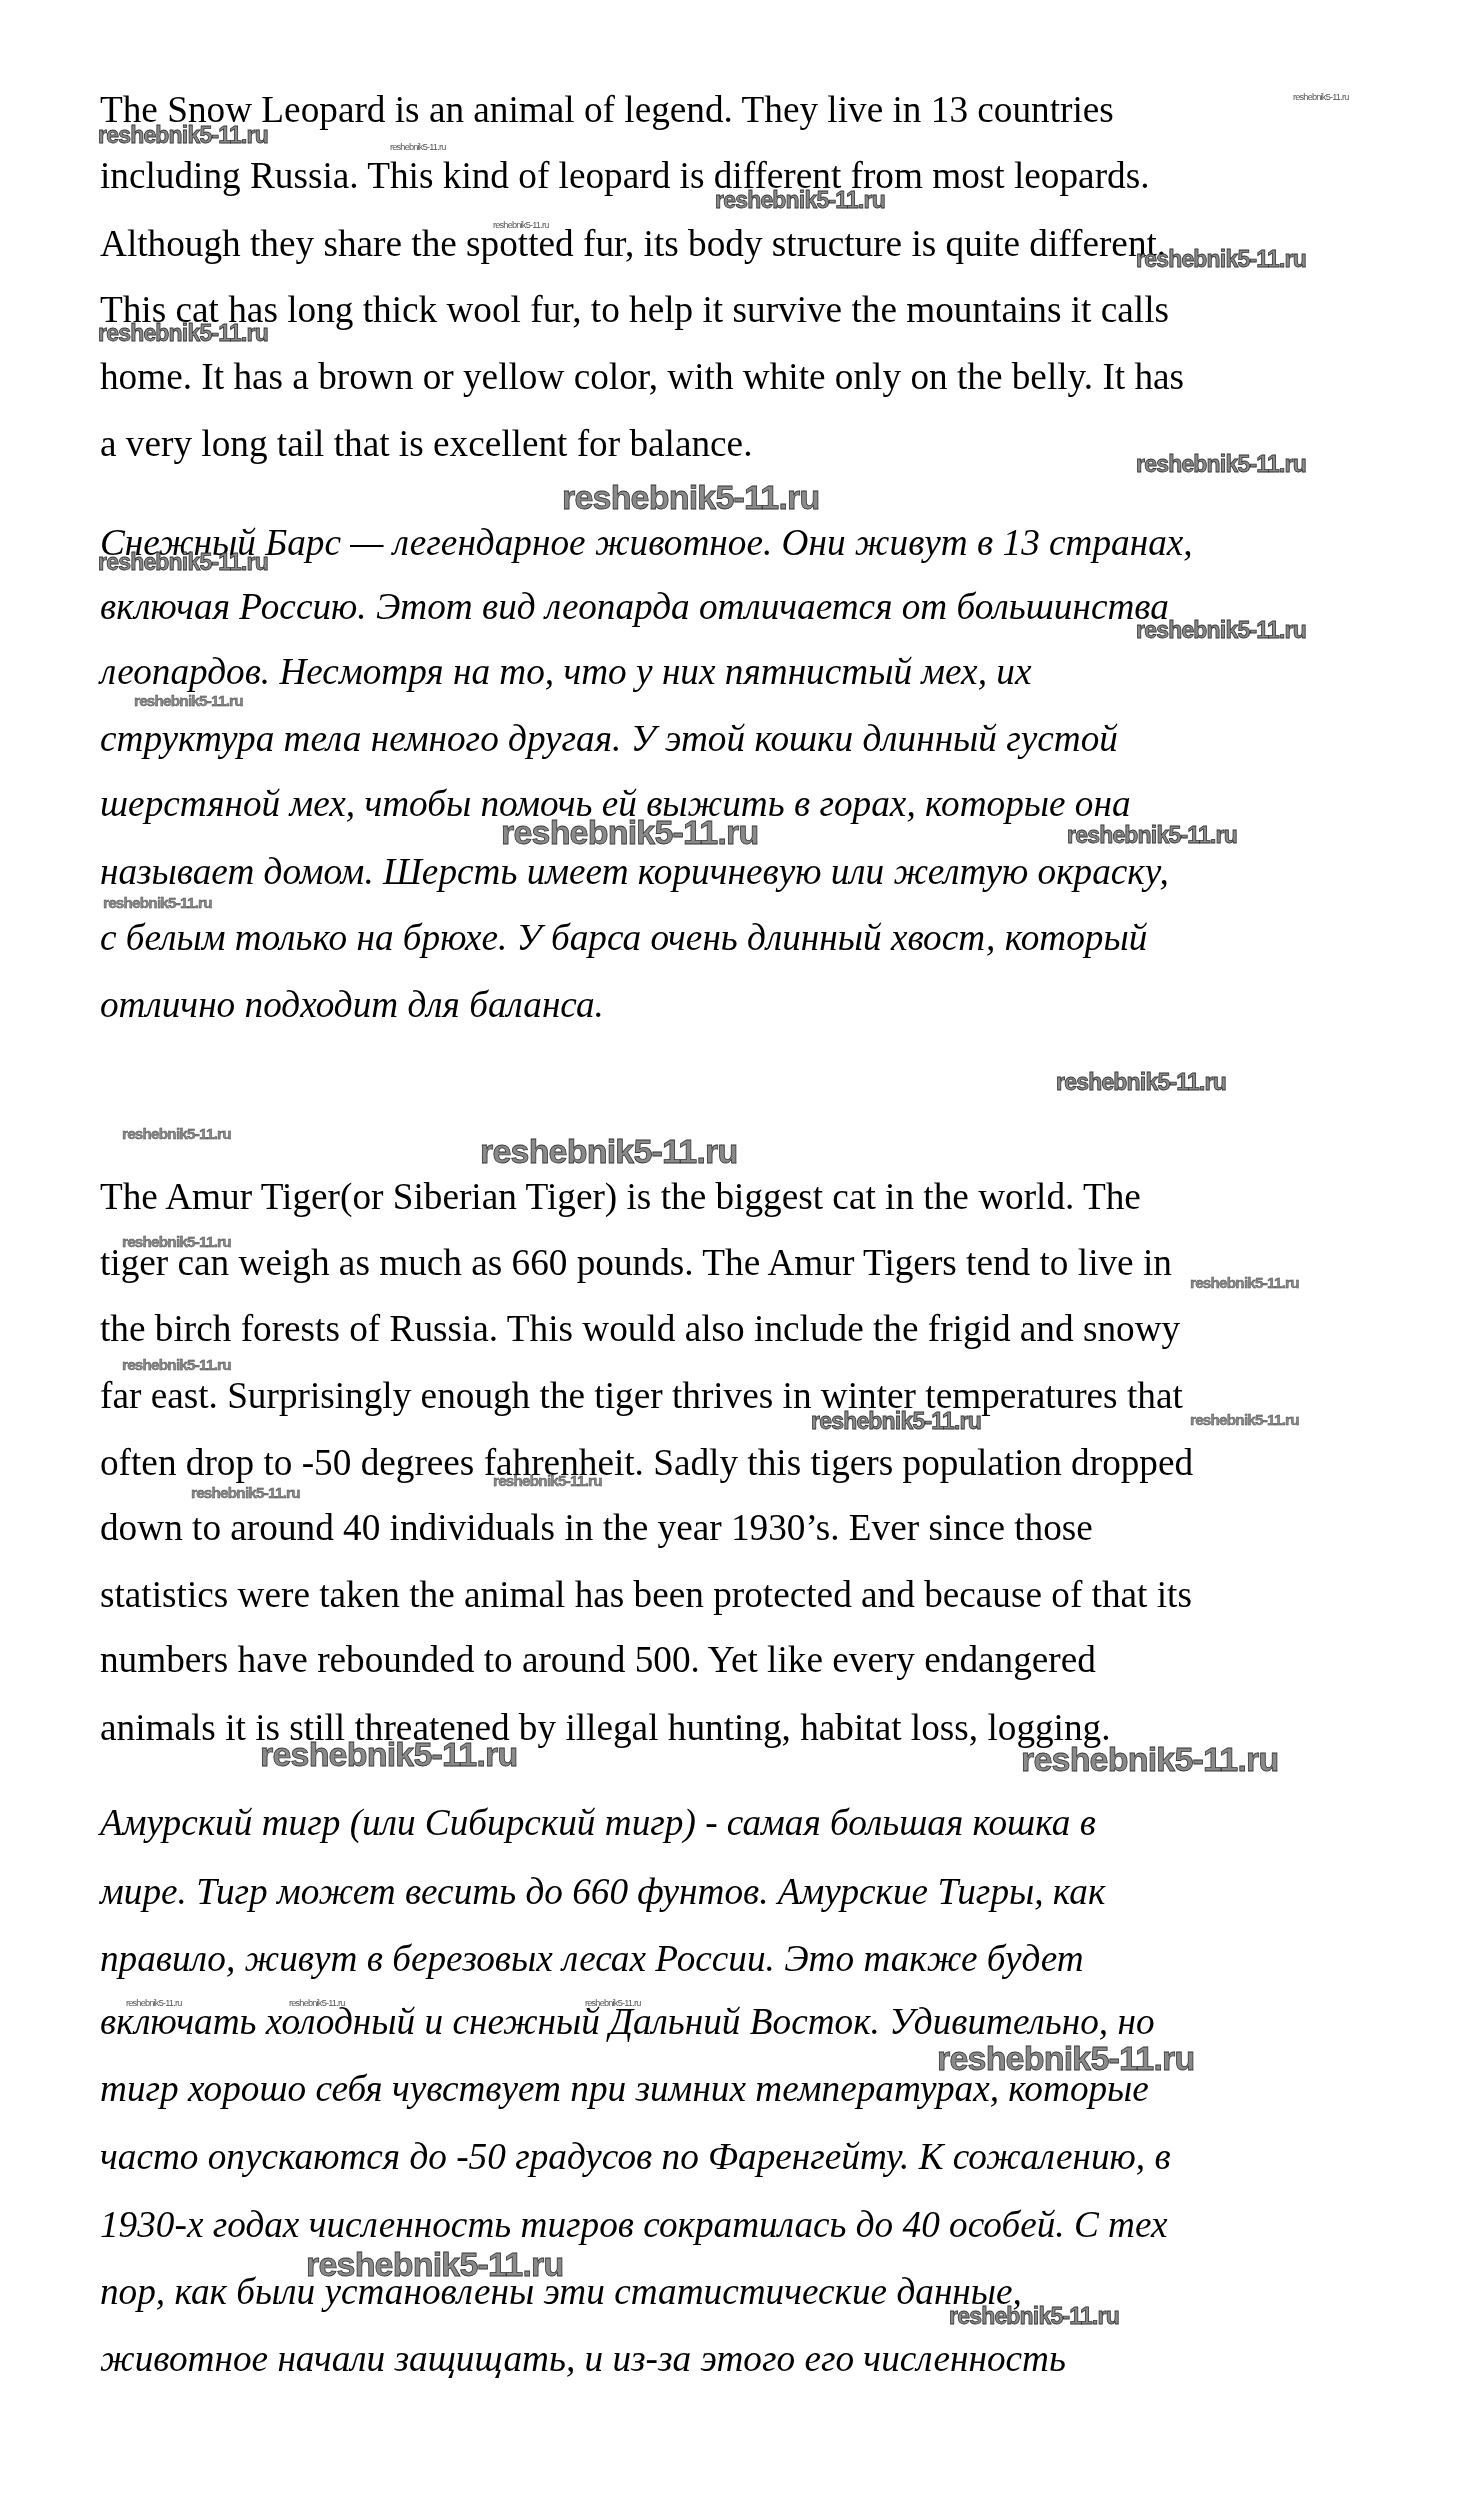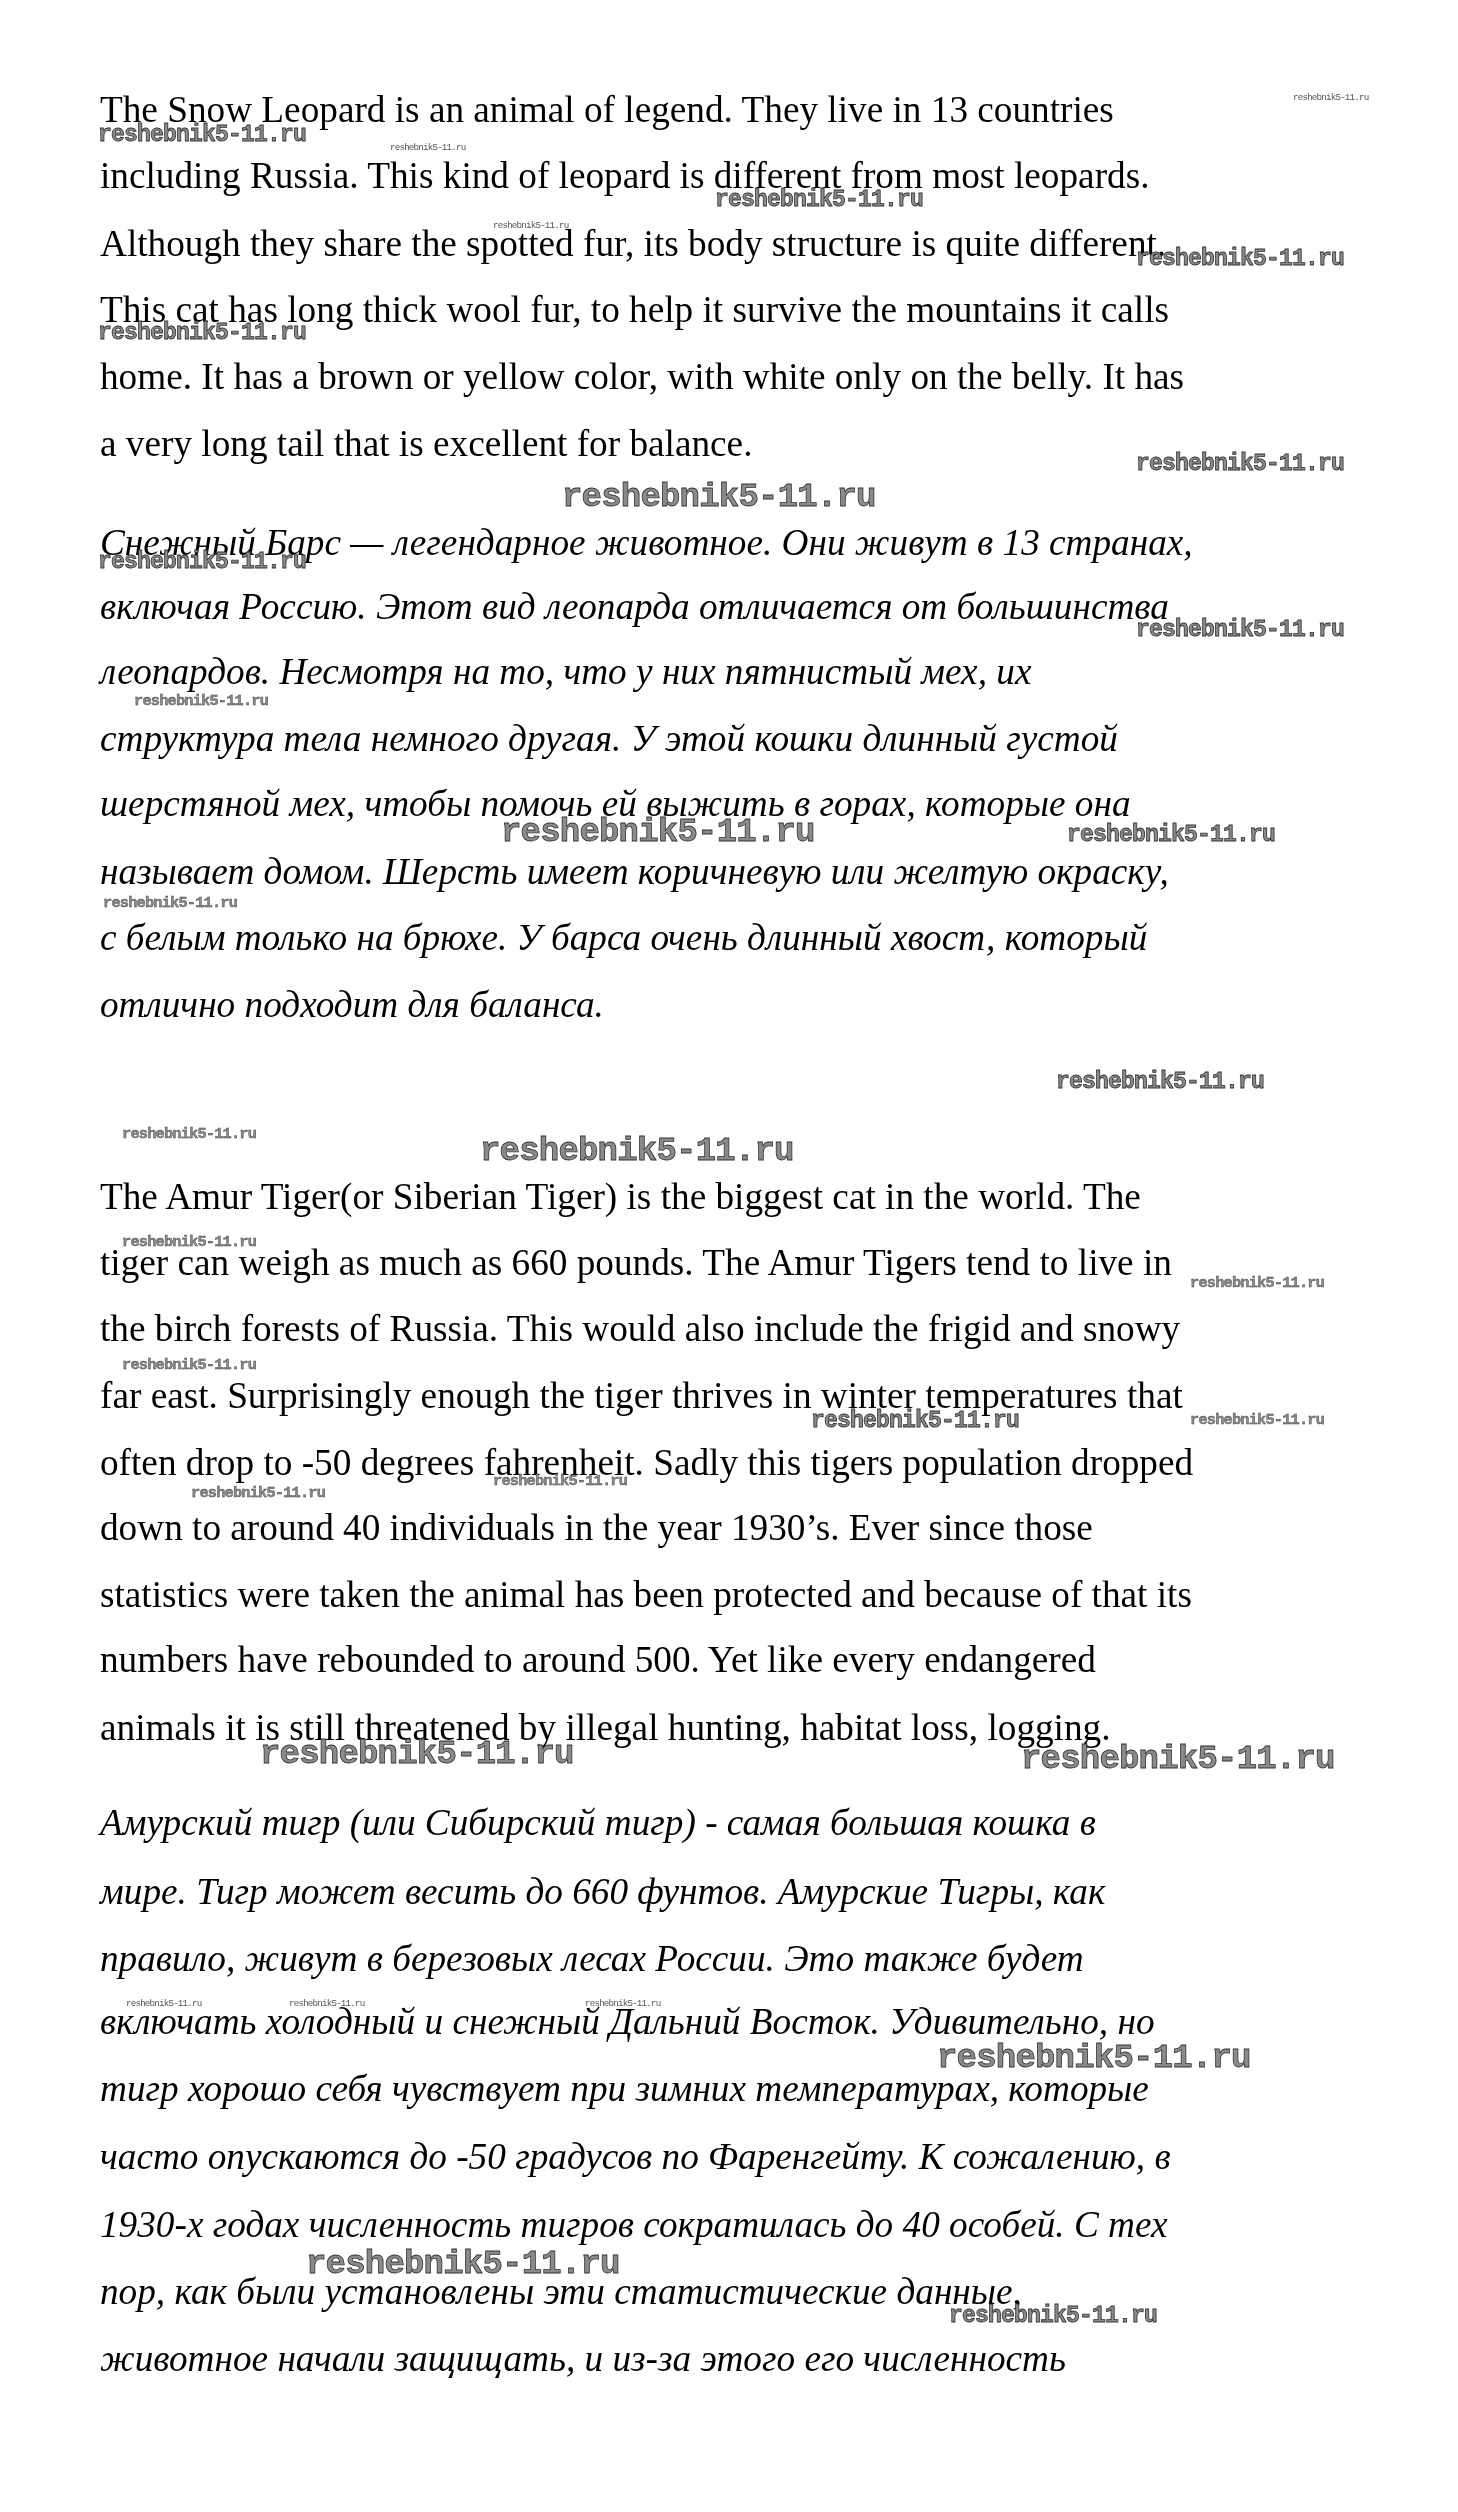--- a/index.html
+++ b/index.html
@@ -2,21 +2,21 @@
 <html style="font-size:12.2px"><head>
 <meta charset="utf-8">
 <style>
   html, body { margin:0; padding:0; background:#ffffff; }
   body { width:1459px; height:2512px; position:relative; overflow:hidden;
          font-family:"Liberation Serif", "DejaVu Serif", serif; color:#000; }
   .line { position:absolute; left:100px; white-space:nowrap; font-size:38px; line-height:46px;
           transform-origin:left top; }
   .en { transform: scaleX(0.98); }
   .ru { font-style:italic; transform: scaleX(0.98); }
-  .wm { position:absolute; white-space:nowrap; font-family:Liberation Mono, monospace; font-weight:bold;
+  .wm { position:absolute; white-space:nowrap; font-family:Liberation Sans, sans-serif; font-weight:bold;
         color:#8a8a8a; -webkit-text-stroke:0.8px #333; letter-spacing:-0.8px; }
   .wm.big { font-size:34px; }
   .wm.mid { font-size:23px; }
   .wm.small { font-size:15.3px; -webkit-text-stroke:0.4px #444; }
   .wm.tiny { font-size:9.2px; -webkit-text-stroke:0; color:#555; font-weight:normal; }
 </style>
 </head>
 <body>
 
 <div>

